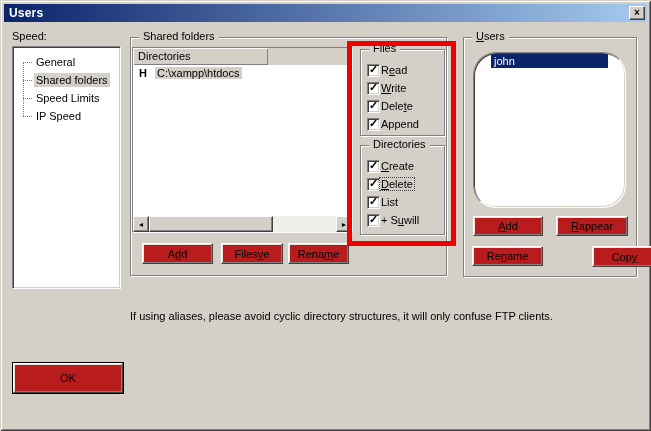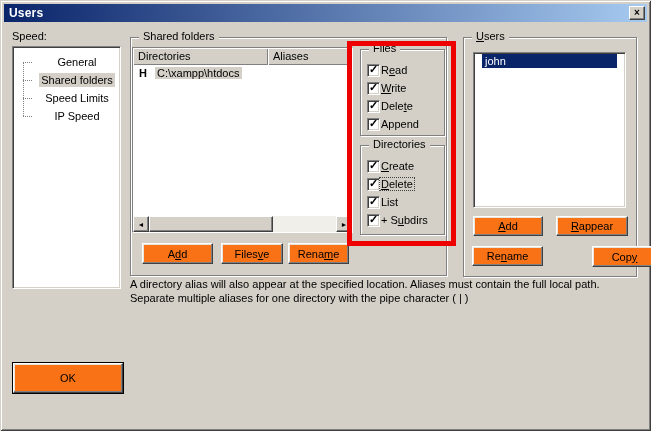--- a/index.html
+++ b/index.html
@@ -24,21 +24,21 @@
     font-size:10px;font-weight:bold;line-height:10px;cursor:default;
   }
   .label{position:absolute;}
   .sunken{
     background:#fff;border:1px solid;border-color:#808080 #fff #fff #808080;
     box-shadow:inset 1px 1px 0 #404040, inset -1px -1px 0 #d4d0c8;
   }
   
   .page-list{position:absolute;left:12px;top:46px;width:109px;height:243px;padding-top:6px;}
   .tree-vline{position:absolute;left:10px;top:15px;height:54px;border-left:1px dotted #808080;}
-  .tree-item{position:relative;height:18px;display:flex;align-items:center;padding-left:21px;cursor:default;justify-content:center;}
+  .tree-item{position:relative;height:18px;display:flex;align-items:center;padding-left:21px;cursor:default;}
   .tree-item::before{content:"";position:absolute;left:10px;top:9px;width:9px;border-top:1px dotted #808080;}
   .tree-item .tlabel{padding:1px 2px;white-space:nowrap;}
   .tree-item.selected .tlabel{background:#d4d0c8;}
   
   .group{
     position:absolute;border:1px solid #808080;
     box-shadow:1px 1px 0 #ffffff, inset 1px 1px 0 #ffffff;
   }
   .group-label{position:absolute;top:-8px;left:8px;background:#d4d0c8;padding:0 4px;line-height:13px;white-space:nowrap;}
   
@@ -64,21 +64,21 @@
   }
   .sb-left{left:0;}
   .sb-right{right:0;}
   .sb-thumb{
     position:absolute;top:0;left:16px;width:124px;height:16px;background:#d4d0c8;
     border:1px solid;border-color:#fff #404040 #404040 #fff;
     box-shadow:inset -1px -1px 0 #808080;cursor:default;
   }
   
   .btn{
-    position:absolute;background:#f97316;
+    position:absolute;background:#b91c1c;
     border:1px solid;border-color:#fff #404040 #404040 #fff;
     box-shadow:inset -1px -1px 0 #808080, inset 1px 1px 0 #e8e4dc;
     display:flex;align-items:center;justify-content:center;
     font-size:11px;white-space:nowrap;cursor:default;
   }
   .btn.default{box-shadow:0 0 0 1px #000, inset -1px -1px 0 #808080, inset 1px 1px 0 #e8e4dc;}
   
   .group-body{position:absolute;left:6px;top:11px;right:2px;}
   .cb-row{height:18px;display:flex;align-items:center;cursor:default;}
   .cb{
@@ -86,21 +86,21 @@
     border:1px solid;border-color:#808080 #fff #fff #808080;
     box-shadow:inset 1px 1px 0 #404040, inset -1px -1px 0 #d4d0c8;
     display:flex;align-items:center;justify-content:center;
   }
   .check{font-size:11px;font-weight:bold;line-height:11px;margin-top:-1px;}
   .cb-label{padding:0 1px;white-space:nowrap;}
   .cb-label.focused{outline:1px dotted #404040;}
   
   .red-box{position:absolute;left:347px;top:41px;width:109px;height:205px;border:5px solid #ee0000;z-index:20;}
   
-  .users-list{position:absolute;left:473px;top:52px;width:153px;height:156px;padding:1px 8px;}
+  .users-list{position:absolute;left:473px;top:52px;width:153px;height:156px;padding:1px 17px;border-radius:23px;}
   .user-row{height:14px;display:flex;align-items:center;padding-left:3px;color:#fff;cursor:default;}
   .user-row.selected{background:#0a246a;}
   
   .info{position:absolute;left:130px;width:509px;line-height:14px;}
   u{text-decoration:underline;}
 </style>
 </head>
 <body>
 
 <div class="dialog">
@@ -129,21 +129,20 @@
     </div>
   </div>
 
   <div class="group" style="left:130px;top:37px;width:317px;height:239px;">
     <span class="group-label">Shared folders</span>
   </div>
 
   <div class="listview sunken">
     <div class="lv-header">
       <div class="lv-col lv-col1">Directories</div>
-      <div class="lv-col lv-col2">Aliases</div>
     </div>
     <div class="lv-body">
       <div class="lv-row">
         <span class="home-flag">H</span>
         <span class="dir-text">C:\xampp\htdocs</span>
       </div>
     </div>
     <div class="hscroll">
       <div class="sb-btn sb-left">
         <span>◄</span>
@@ -213,21 +212,21 @@
       <div class="cb-row">
         <span class="cb">
             <span class="check">✓</span>
           </span>
         <span class="cb-label"><span>List</span><u></u><span></span></span>
       </div>
       <div class="cb-row">
         <span class="cb">
             <span class="check">✓</span>
           </span>
-        <span class="cb-label"><span>+ S</span><u>u</u><span>bdirs</span></span>
+        <span class="cb-label"><span>+ S</span><u>u</u><span>will</span></span>
       </div>
     </div>
   </div>
 
   <div class="red-box" style="border-color: rgb(238, 0, 0);"></div>
 
   <div class="group" style="left:463px;top:37px;width:174px;height:240px;">
     <span class="group-label"><span></span><u>U</u><span>sers</span></span>
   </div>
   <div class="users-list sunken">
@@ -241,19 +240,19 @@
   <div class="btn" style="left:556px;top:216px;width:72px;height:20px;">
     <span><span></span><u>R</u><span>appear</span></span>
   </div>
   <div class="btn" style="left:472px;top:246px;width:71px;height:20px;">
     <span><span>Re</span><u>n</u><span>ame</span></span>
   </div>
   <div class="btn" style="left:592px;top:246px;width:65px;height:21px;">
     <span><span>Cop</span><u>y</u><span></span></span>
   </div>
 
-  <div class="info" style="top:277px;">A directory alias will also appear at the specified location. Aliases must contain the full local path. Separate multiple aliases for one directory with the pipe character ( | )</div>
+  <div class="info" style="top:309px;">If using aliases, please avoid cyclic directory structures, it will only confuse FTP clients.</div>
 
   <div class="btn default" style="left:13px;top:363px;width:110px;height:30px;">
     <span>OK</span>
   </div>
 
 </div>
 
 </body></html>

